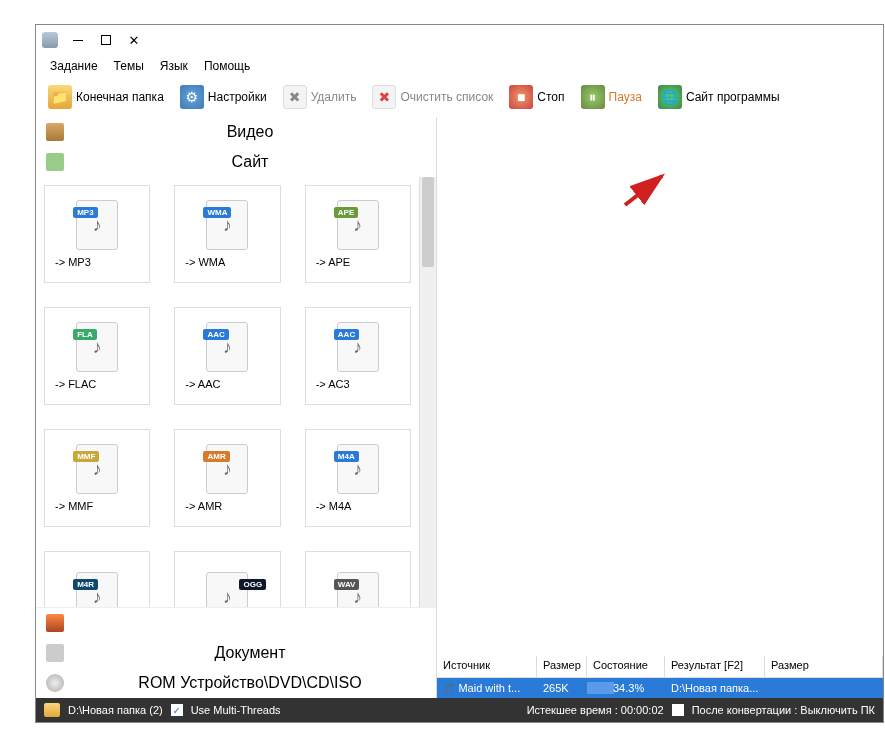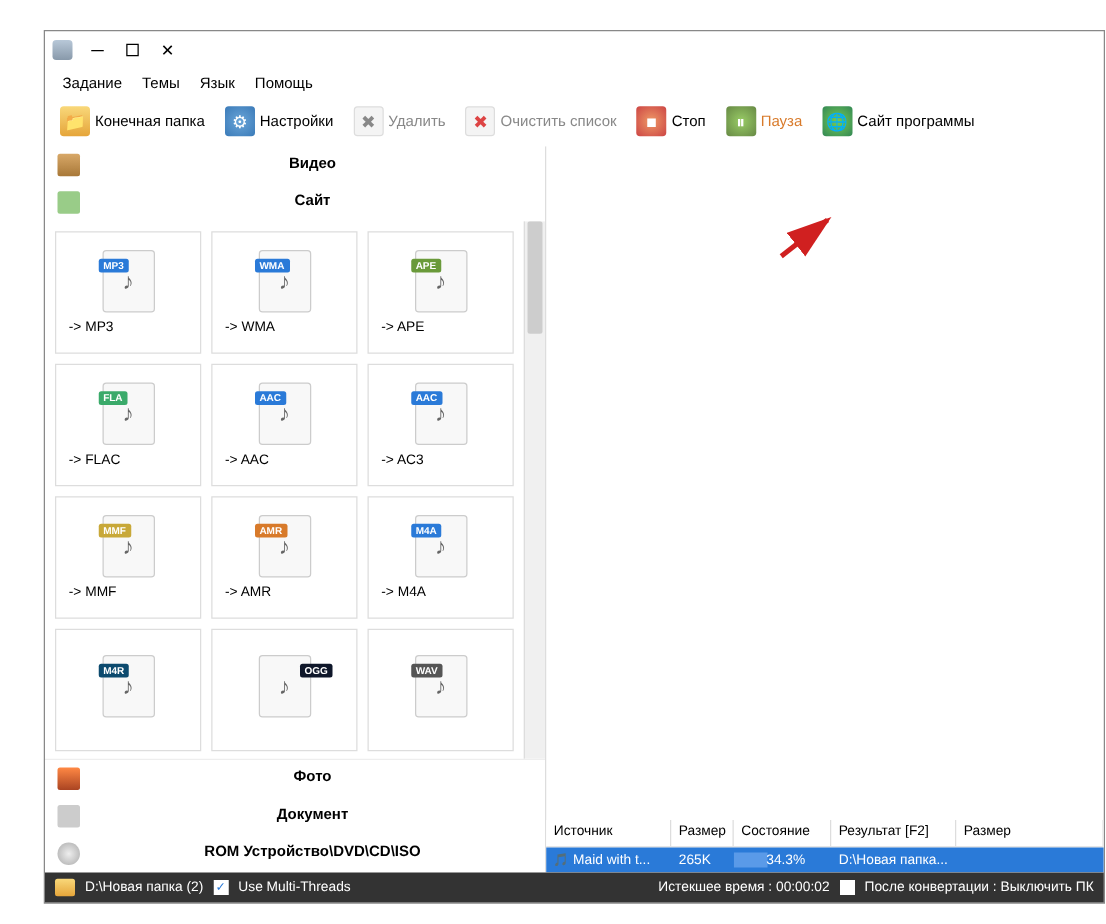--- a/index.html
+++ b/index.html
@@ -24,26 +24,26 @@
 .ic-gear { background: radial-gradient(#6aa5d8,#3a7ab8); color:#fff; }
 .ic-del { background: #f4f4f4; border:1px solid #ddd; }
 .ic-clear { background: #f4f4f4; border:1px solid #ddd; color:#d44; }
 .ic-stop { background: radial-gradient(#e96,#c44); color:#fff; }
 .ic-pause { background: radial-gradient(#9c6,#684); color:#fff; }
 .ic-web { background: radial-gradient(#7c5,#385); color:#fff; }
 .orange-t { color: #d87a2a; }
 
 .main { flex: 1; display: flex; overflow: hidden; }
 .leftpane { width: 401px; display: flex; flex-direction: column; border-right: 1px solid #ddd; }
-.cat-row { display: flex; align-items: flex-start; padding: 6px 10px; gap: 10px; font-size: 12px; cursor: pointer; font-weight: bold; }
+.cat-row { display: flex; align-items: flex-end; padding: 6px 10px; gap: 10px; font-size: 16px; cursor: pointer; }
 .cat-ic { width: 18px; height: 18px; border-radius: 2px; }
 .cat-label { flex: 1; text-align: center; }
 
 .formats-wrap { flex: 1; display: flex; overflow: hidden; }
-.formats-grid { flex: 1; padding: 8px; display: grid; grid-template-columns: repeat(3, 1fr); gap: 8px; overflow: hidden; }
+.formats-grid { flex: 1; padding: 8px; display: grid; grid-template-columns: repeat(3, 1fr); gap: 24px; overflow: hidden; }
 .fmt-card { border: 1px solid #ddd; height: 98px; display: flex; flex-direction: column; align-items: center; justify-content: center; gap: 6px; cursor: pointer; position: relative; }
 .fmt-ic { width: 42px; height: 50px; background: #f8f8f8; border: 1px solid #ccc; border-radius: 3px; position: relative; display:flex; align-items:center; justify-content:center; }
 .fmt-tag { position: absolute; top: 6px; left: -4px; padding: 1px 4px; font-size: 8px; color: #fff; border-radius: 2px; font-weight: bold; }
 .fmt-lbl { font-size: 11px; align-self: flex-start; padding-left: 10px; }
 .scroll { width: 17px; background: #f0f0f0; border-left: 1px solid #ddd; position: relative; }
 .thumb { position: absolute; top: 0; left: 2px; right: 2px; height: 90px; background: #cdcdcd; border-radius: 2px; }
 
 .bottom-cats { border-top: 1px solid #eee; }
 
 .rightpane { flex: 1; display: flex; flex-direction: column; justify-content: flex-end; }
@@ -216,21 +216,20 @@
             </div>
           </div>
         <div class="scroll">
             <div class="thumb"></div>
           </div>
       </div>
 
       <div class="bottom-cats">
         <div class="cat-row">
           <div class="cat-ic" style="background:linear-gradient(#f84,#a42)"></div>
-          <span class="cat-label">Фото</span>
         </div>
         <div class="cat-row">
           <div class="cat-ic" style="background:#ccc"></div>
           <span class="cat-label">Документ</span>
         </div>
         <div class="cat-row">
           <div class="cat-ic" style="background:radial-gradient(#eee,#aaa);border-radius:50%"></div>
           <span class="cat-label">ROM Устройство\DVD\CD\ISO</span>
         </div>
       </div>

